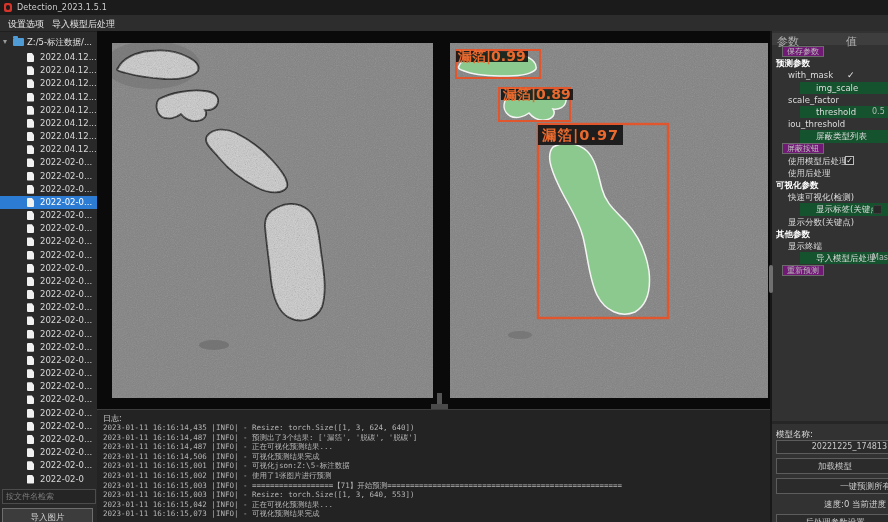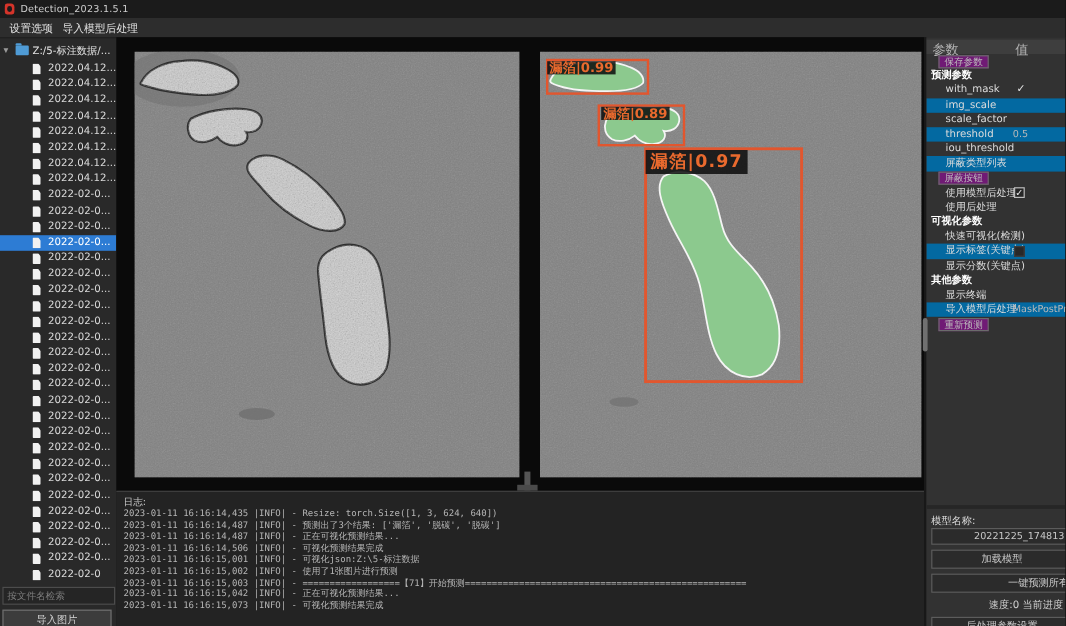--- a/index.html
+++ b/index.html
@@ -49,21 +49,21 @@
   
   .center-base { position:absolute; left:97px; top:31px; width:673px; height:378px; background:#0a0a0a; }
   .img-panel { position:absolute; background:#0a0a0a; overflow:hidden; }
   .left-panel  { left:100px; top:35px; width:337px; height:373px; }
   .right-panel-img { left:443px; top:35px; width:327px; height:373px; }
   .img-wrap { position:absolute; }
   .img-wrap-left  { left:12px; top:8px; width:321px; height:355px; }
   .img-wrap-right { left:7px;  top:8px; width:318px; height:355px; }
   .det-label { position:absolute; background:rgba(10,10,10,.84); color:#e96a2e;
                font-weight:bold; white-space:nowrap; z-index:3; }
-  .det-label-sm { font-size:11px; height:11px; line-height:11px; padding:0 2px; }
+  .det-label-sm { font-size:14px; height:11px; line-height:11px; padding:0 2px; }
   .det-label-lg { font-size:14.5px; height:20px; line-height:20px; padding:0 4px; letter-spacing:1px; }
   .splitter-thumb { position:absolute; left:437px; top:393px; width:5px; height:16px; background:#555; }
   .splitter-foot  { position:absolute; left:431px; top:404px; width:17px; height:5px; background:#4a4a4a; }
 
   
   .log-area { position:absolute; left:97px; top:409px; width:673px; height:113px;
               background:#232323; border-top:1px solid #3d3d3d; overflow:hidden; box-sizing:border-box; }
   .log-title { position:absolute; left:6px; top:3px; font-size:8px; color:#cccccc; }
   .log-lines { position:absolute; left:6px; top:13px; width:680px; }
   .log-line { font-family:"DejaVu Sans Mono", monospace; font-size:7.5px; line-height:9.6px;
@@ -75,21 +75,21 @@
                     background:#707070; border-radius:2px; z-index:4; }
 
   
   .params-panel { position:absolute; left:772px; top:31px; width:116px; height:491px;
                   background:#323232; overflow:hidden; }
   .p-header { position:absolute; left:0; top:2px; width:116px; height:12px; background:#3e3e3e; }
   .p-header span { position:absolute; top:1px; font-size:11px; color:#b2b2b2; }
   .p-h1 { left:5px; } .p-h2 { left:74px; }
   .p-rows { position:absolute; left:0; top:14px; width:116px; }
   .p-row { position:relative; height:12.2px; line-height:12.2px; font-size:8.5px; color:#dcdcdc; }
-  .p-row.hl { background:#0369a1; }
+  .p-row.hl { background:#14532d;margin-left:28px; }
   .p-row .lbl { position:absolute; left:16px; top:0; white-space:nowrap; }
   .p-row.section .lbl { left:4px; font-weight:bold; color:#ffffff; }
   .p-row .val { position:absolute; left:72px; top:0; font-size:8px; color:#b9b9b9; white-space:nowrap; }
   .p-btn { position:absolute; left:10px; top:0.5px; height:11px; min-width:42px;
            background:#701a75; border:1px solid #6b6b6b; color:#bdbdbd; font-size:8px;
            line-height:10px; text-align:center; padding:0 2px; box-sizing:border-box; }
   .chk { position:absolute; left:75px; top:0; color:#e8e8e8; font-size:9px; }
   .boxchk { position:absolute; left:73px; top:1.5px; width:9px; height:9px; box-sizing:border-box;
             background:#262626; border:1px solid #bdbdbd; color:#eeeeee; font-size:8px;
             line-height:8px; text-align:center; }
@@ -329,20 +329,21 @@
   <div class="log-area">
     <div class="log-title">日志:</div>
     <div class="log-lines" id="log-lines">
         <div class="log-line">2023-01-11 16:16:14,435 |INFO| - Resize: torch.Size([1, 3, 624, 640])</div>
         <div class="log-line">2023-01-11 16:16:14,487 |INFO| - 预测出了3个结果: ['漏箔', '脱碳', '脱碳']</div>
         <div class="log-line">2023-01-11 16:16:14,487 |INFO| - 正在可视化预测结果...</div>
         <div class="log-line">2023-01-11 16:16:14,506 |INFO| - 可视化预测结果完成</div>
         <div class="log-line">2023-01-11 16:16:15,001 |INFO| - 可视化json:Z:\5-标注数据</div>
         <div class="log-line">2023-01-11 16:16:15,002 |INFO| - 使用了1张图片进行预测</div>
         <div class="log-line">2023-01-11 16:16:15,003 |INFO| - ==================【71】开始预测====================================================</div>
+        <div class="log-line">2023-01-11 16:16:15,003 |INFO| - Resize: torch.Size([1, 3, 640, 553])</div>
         <div class="log-line">2023-01-11 16:16:15,042 |INFO| - 正在可视化预测结果...</div>
         <div class="log-line">2023-01-11 16:16:15,073 |INFO| - 可视化预测结果完成</div>
       </div>
   </div>
 
   <div class="right-divider"></div>
   <div class="v-scroll-thumb"></div>
 
   <div class="params-panel">
     <div class="p-header">

